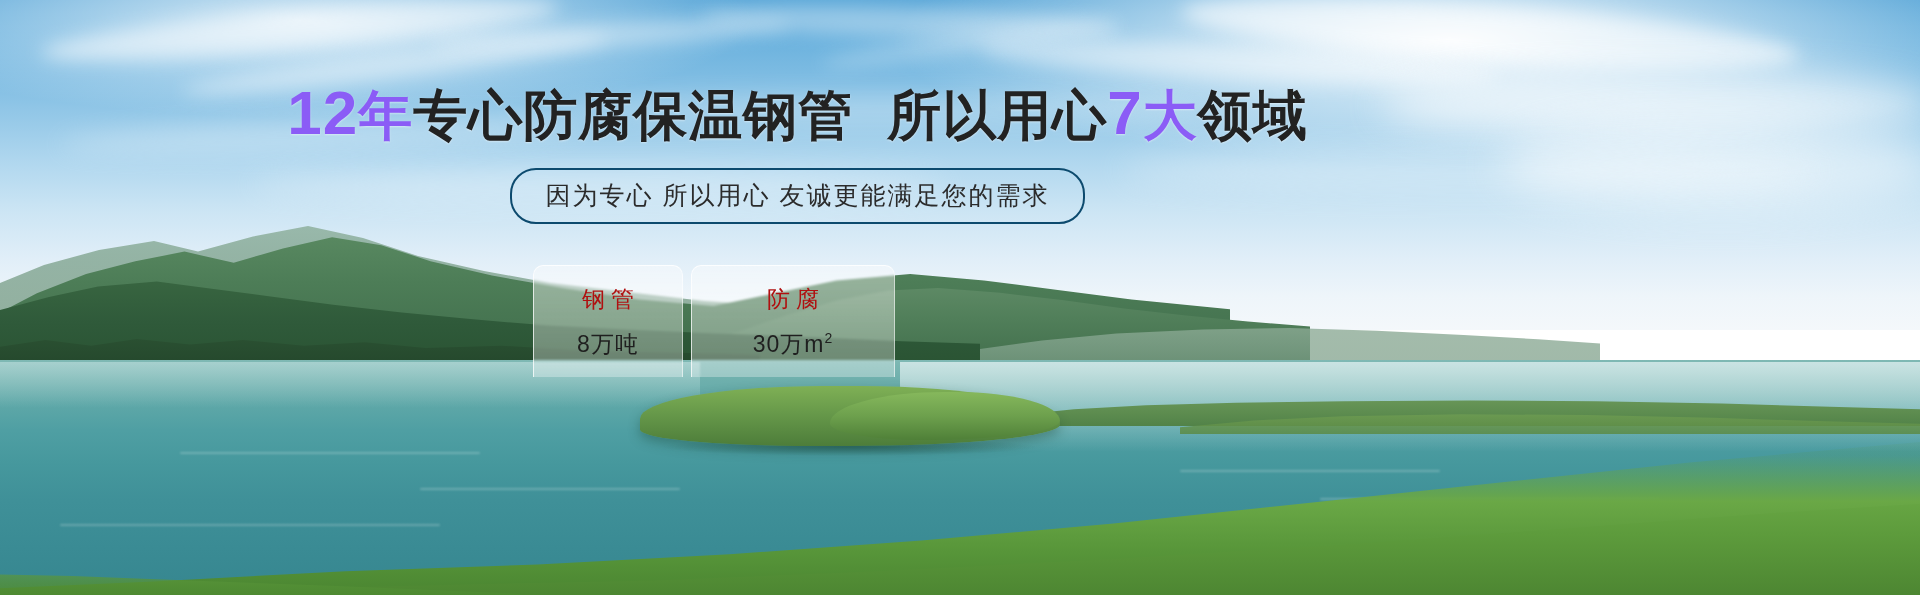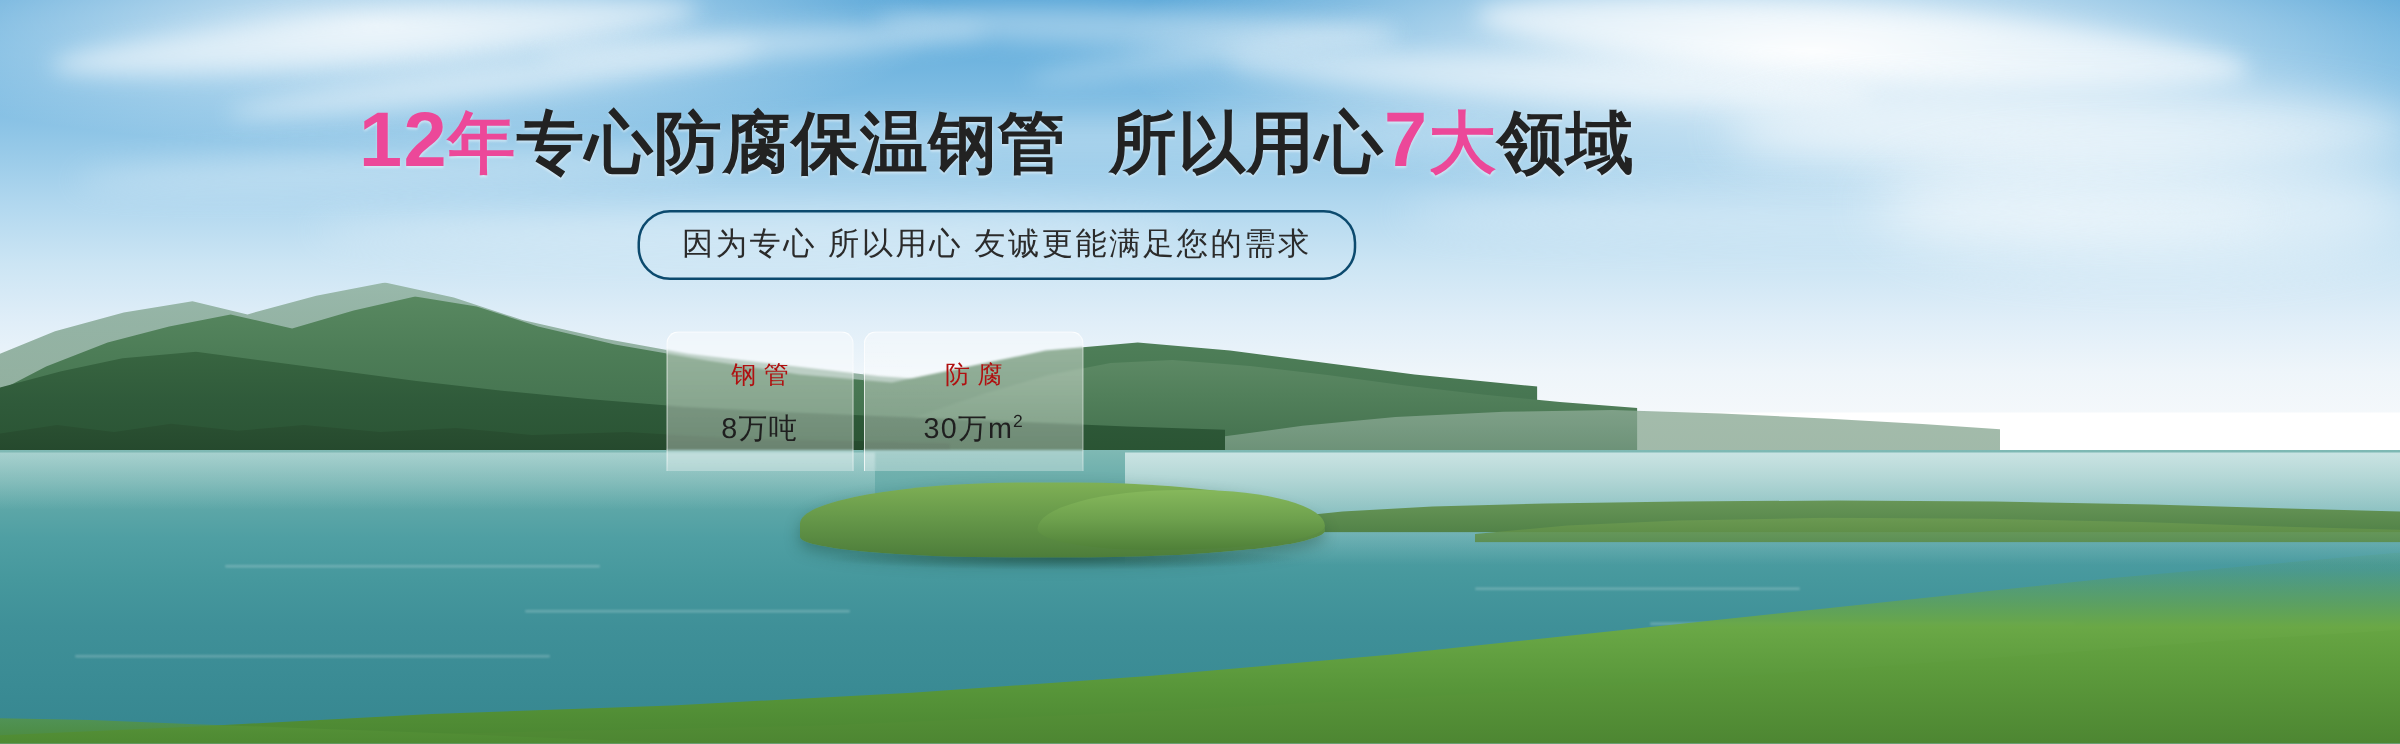--- a/index.html
+++ b/index.html
@@ -163,21 +163,21 @@
     text-align:center;
     font-family:"Liberation Sans","DejaVu Sans",sans-serif;
     font-weight:bold;
     font-size:54px;
     line-height:62px;
     letter-spacing:1px;
     color:#222222;
     white-space:nowrap;
     text-shadow:0 1px 2px rgba(255,255,255,.45);
   }
-  .headline .red{ color:#ec4899; }
+  .headline .red{ color:#8b5cf6; }
   .headline .num{ font-size:62px; }
   .headline .gap{ display:inline-block; width:34px; }
 
   .subtitle-wrap{
     position:absolute; top:168px; left:0; width:1595px;
     display:flex; justify-content:center;
   }
   .subtitle{
     border:2px solid #0c4a6e;
     border-radius:26px;
@@ -199,24 +199,24 @@
     background:linear-gradient(to bottom, rgba(255,255,255,.42), rgba(255,255,255,.30));
     border-top:1px solid rgba(255,255,255,.85);
     border-left:1px solid rgba(255,255,255,.75);
     border-right:1px solid rgba(255,255,255,.55);
     border-radius:10px 10px 0 0;
     display:flex; flex-direction:column;
     align-items:center; justify-content:center;
     gap:14px;
     backdrop-filter:blur(1px);
   }
-  .card.wide{ width:176px; }
+  .card.wide{ width:204px; }
   .card-label{
     color:#b01010;
-    font-size:20px;
+    font-size:23px;
     letter-spacing:6px;
     text-indent:6px;
     font-family:Liberation Sans, sans-serif;
   }
   .card-value{
     color:#1f1f1f;
     font-size:23px;
     letter-spacing:1px;
     white-space:nowrap;
     font-family:Liberation Sans, sans-serif;

